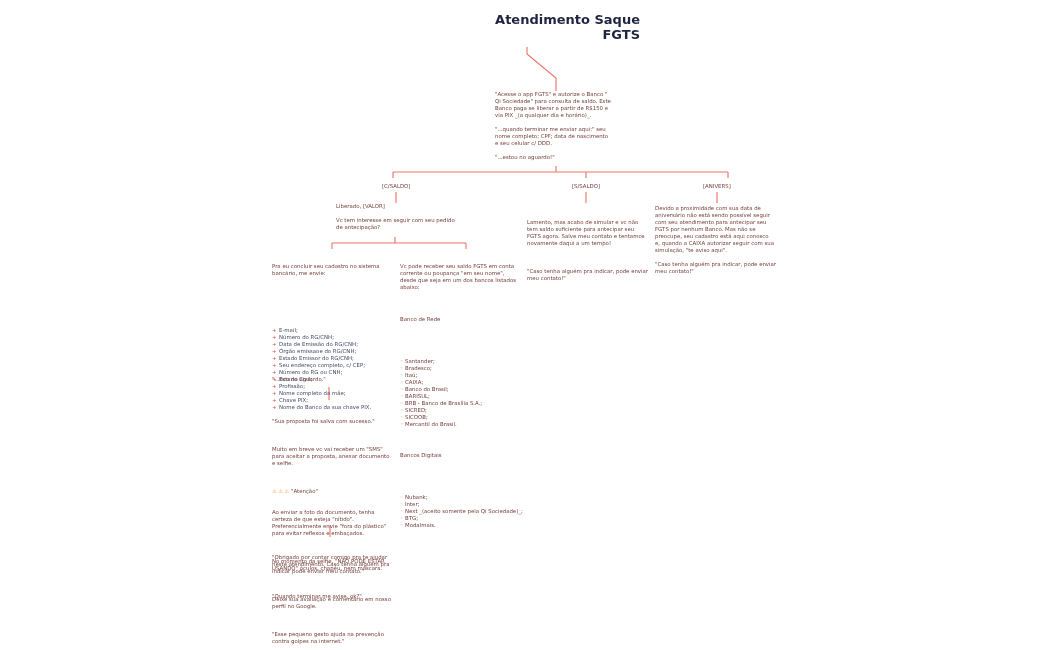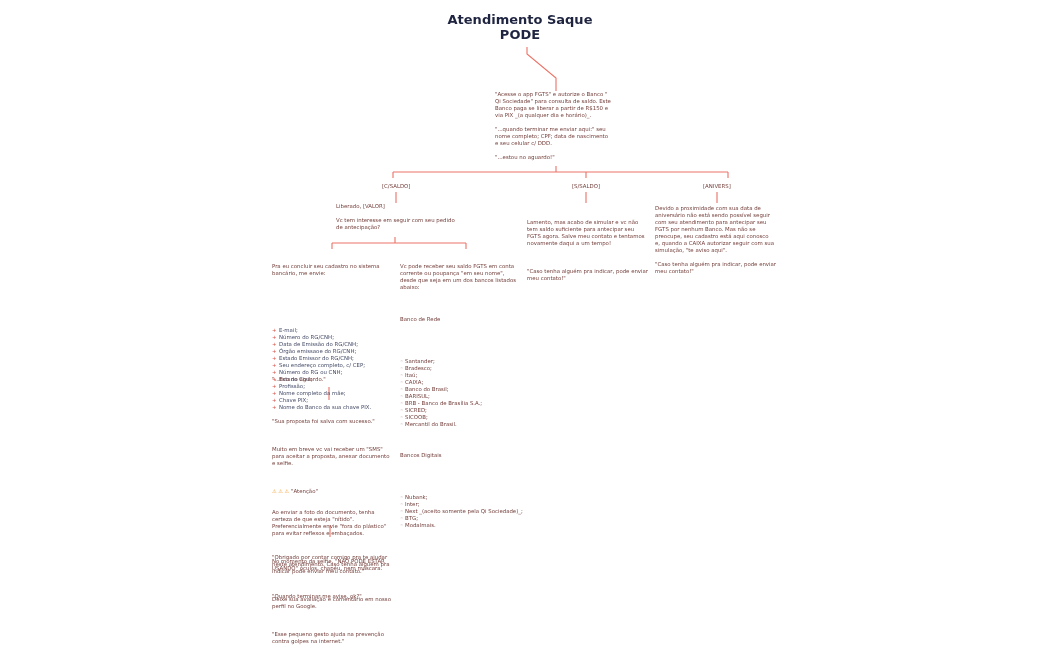--- a/index.html
+++ b/index.html
@@ -9,21 +9,21 @@
     font-family:"DejaVu Sans", sans-serif;
     position:relative;
     overflow:hidden;
   }
   .stage { position:absolute; inset:0; }
   svg.connectors { position:absolute; left:0; top:0; pointer-events:none; }
   svg.connectors path { stroke:var(--line,#ec7266); stroke-width:1.1; fill:none; }
 
   .title {
     position:absolute; left:400px; top:12px; width:240px;
-    text-align:center; font-weight:bold;
+    text-align:right; font-weight:bold;
     font-size:13px; line-height:15px;
     color:var(--title,#1f2440);
   }
 
   .block {
     position:absolute;
     font-size:5.4px; line-height:7px;
     color:var(--body,#74403c);
     white-space:pre;
   }
@@ -51,21 +51,21 @@
 
   <svg class="connectors" width="1050" height="650" viewBox="0 0 1050 650">
     <path d="M527,47 L527,54 L556,78 L556,91"></path>
     <path d="M556,166 L556,172 M393,172 L728,172 M393,172 L393,178 M586,172 L586,178 M728,172 L728,178"></path>
     <path d="M396,192 L396,203 M586,192 L586,203 M717,192 L717,203"></path>
     <path d="M395,237 L395,243 M332,243 L466,243 M332,243 L332,249 M466,243 L466,249"></path>
     <path d="M329,387 L329,400"></path>
     <path d="M330,525 L330,537"></path>
   </svg>
 
-  <div class="title"><span>Atendimento Saque</span><br><span>PODE</span></div>
+  <div class="title"><span>Atendimento Saque</span><br><span>FGTS</span></div>
 
   <div class="block" style="left:495px; top:91px;">"Acesse o app FGTS" e autorize o Banco "
 Qi Sociedade" para consulta de saldo. Este
 Banco paga se liberar a partir de R$150 e
 via PIX _(a qualquer dia e horário)_.
 
 "...quando terminar me enviar aqui:" seu
 nome completo; CPF; data de nascimento
 e seu celular c/ DDD.
 

